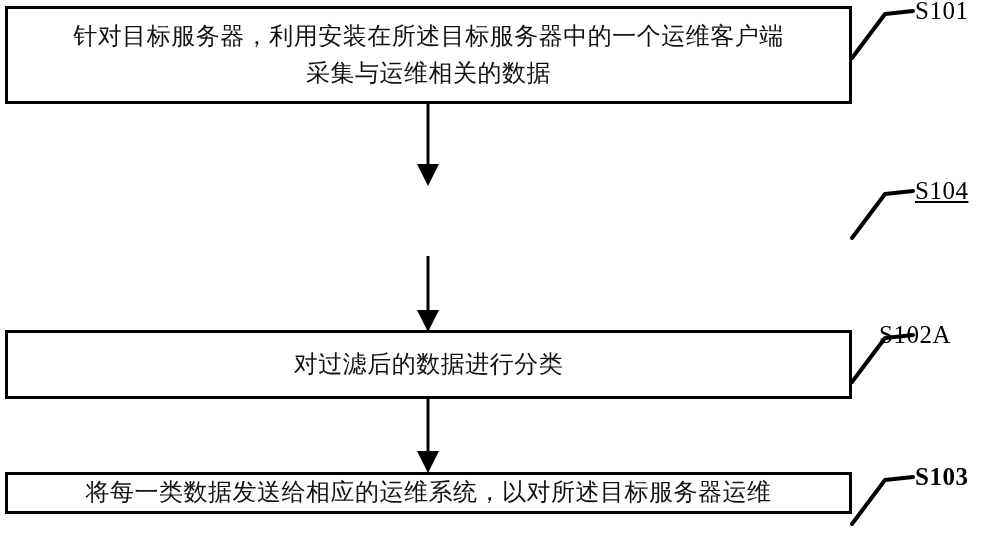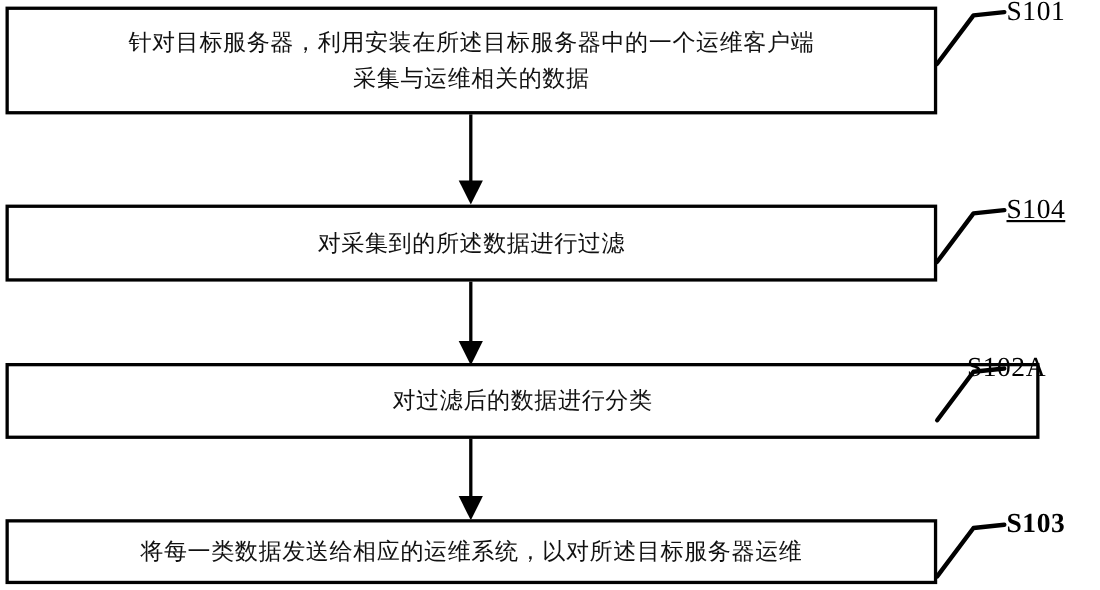--- a/index.html
+++ b/index.html
@@ -22,21 +22,21 @@
     box-sizing: border-box;
     border: 3px solid #000000;
     background: #ffffff;
     display: flex;
     align-items: center;
     justify-content: center;
     text-align: center;
   }
   .step-text {
     font-family: "DejaVu Serif", "Liberation Serif", serif;
-    font-size: 21px;
+    font-size: 24px;
     line-height: 1.55;
     color: #111111;
     letter-spacing: 0.5px;
     padding: 0 10px;
     white-space: pre-line;
   }
   .step-tag {
     position: absolute;
     font-family: "Liberation Serif", "DejaVu Serif", serif;
     font-size: 25px;
@@ -66,47 +66,44 @@
   <svg class="leader-svg" style="left:845px; top:0px;" width="90" height="70" viewBox="0 0 90 70">
     <polyline points="7,58 40,14 68,11" fill="none" stroke="#000000" stroke-width="4" stroke-linejoin="round" stroke-linecap="round"></polyline>
   </svg>
   <div class="step-tag" style="left:915px; top:-3px;">S101</div>
 
   <svg class="arrow-svg" style="left:413px; top:104px;" width="30" height="84" viewBox="0 0 30 84">
     <line x1="15" y1="0" x2="15" y2="64" stroke="#000000" stroke-width="3"></line>
     <polygon points="15,82 4,60 26,60" fill="#000000"></polygon>
   </svg>
 
-  <div class="step-box" style="left:5px; top:186px; width:847px; height:70px;">
-    <div class="step-text">对采集到的所述数据进行过滤</div>
-  </div>
   <svg class="leader-svg" style="left:845px; top:180px;" width="90" height="70" viewBox="0 0 90 70">
     <polyline points="7,58 40,14 68,11" fill="none" stroke="#000000" stroke-width="4" stroke-linejoin="round" stroke-linecap="round"></polyline>
   </svg>
   <div class="step-tag" style="left:915px; top:177px;text-decoration:underline;">S104</div>
 
   <svg class="arrow-svg" style="left:413px; top:256px;" width="30" height="78" viewBox="0 0 30 78">
     <line x1="15" y1="0" x2="15" y2="58" stroke="#000000" stroke-width="3"></line>
     <polygon points="15,76 4,54 26,54" fill="#000000"></polygon>
   </svg>
 
-  <div class="step-box" style="left:5px; top:330px; width:940px; height:69px;">
+  <div class="step-box" style="left:5px; top:330px; width:847px; height:69px;">
     <div class="step-text">对过滤后的数据进行分类</div>
   </div>
   <svg class="leader-svg" style="left:845px; top:324px;" width="90" height="70" viewBox="0 0 90 70">
     <polyline points="7,58 40,14 68,11" fill="none" stroke="#000000" stroke-width="4" stroke-linejoin="round" stroke-linecap="round"></polyline>
   </svg>
   <div class="step-tag" style="left:879px; top:321px;">S102A</div>
 
   <svg class="arrow-svg" style="left:413px; top:399px;" width="30" height="76" viewBox="0 0 30 76">
     <line x1="15" y1="0" x2="15" y2="56" stroke="#000000" stroke-width="3"></line>
     <polygon points="15,74 4,52 26,52" fill="#000000"></polygon>
   </svg>
 
-  <div class="step-box" style="left:5px; top:472px; width:847px; height:59px;">
+  <div class="step-box" style="left:5px; top:472px; width:847px; height:42px;">
     <div class="step-text">将每一类数据发送给相应的运维系统，以对所述目标服务器运维</div>
   </div>
   <svg class="leader-svg" style="left:845px; top:466px;" width="90" height="70" viewBox="0 0 90 70">
     <polyline points="7,58 40,14 68,11" fill="none" stroke="#000000" stroke-width="4" stroke-linejoin="round" stroke-linecap="round"></polyline>
   </svg>
   <div class="step-tag" style="left:915px; top:463px;font-weight:bold;">S103</div>
 
 </div>
 
 </body></html>

